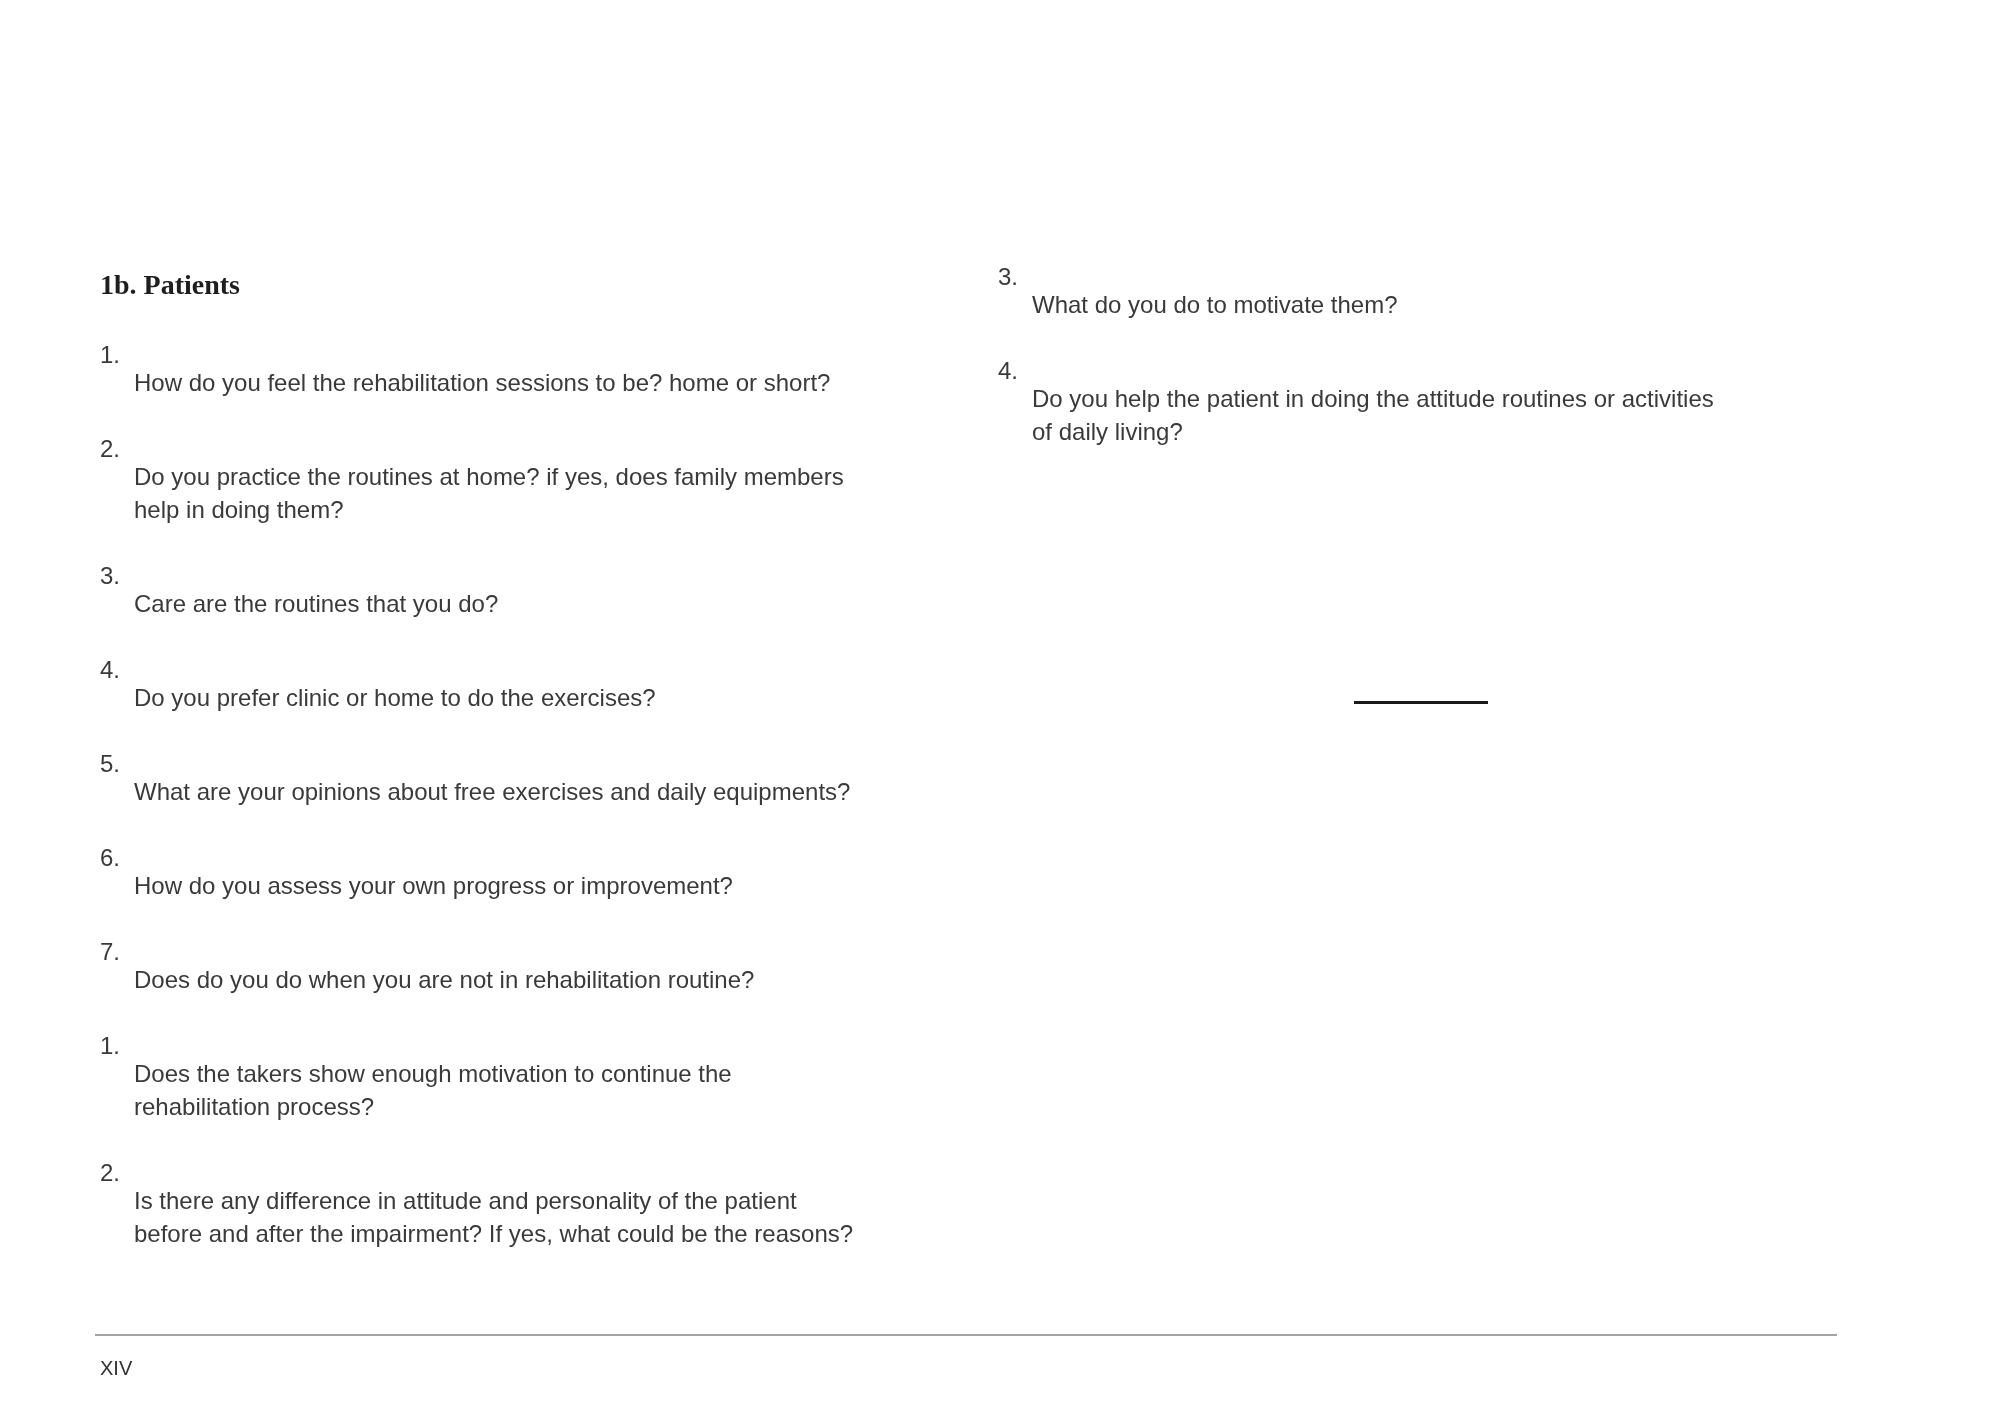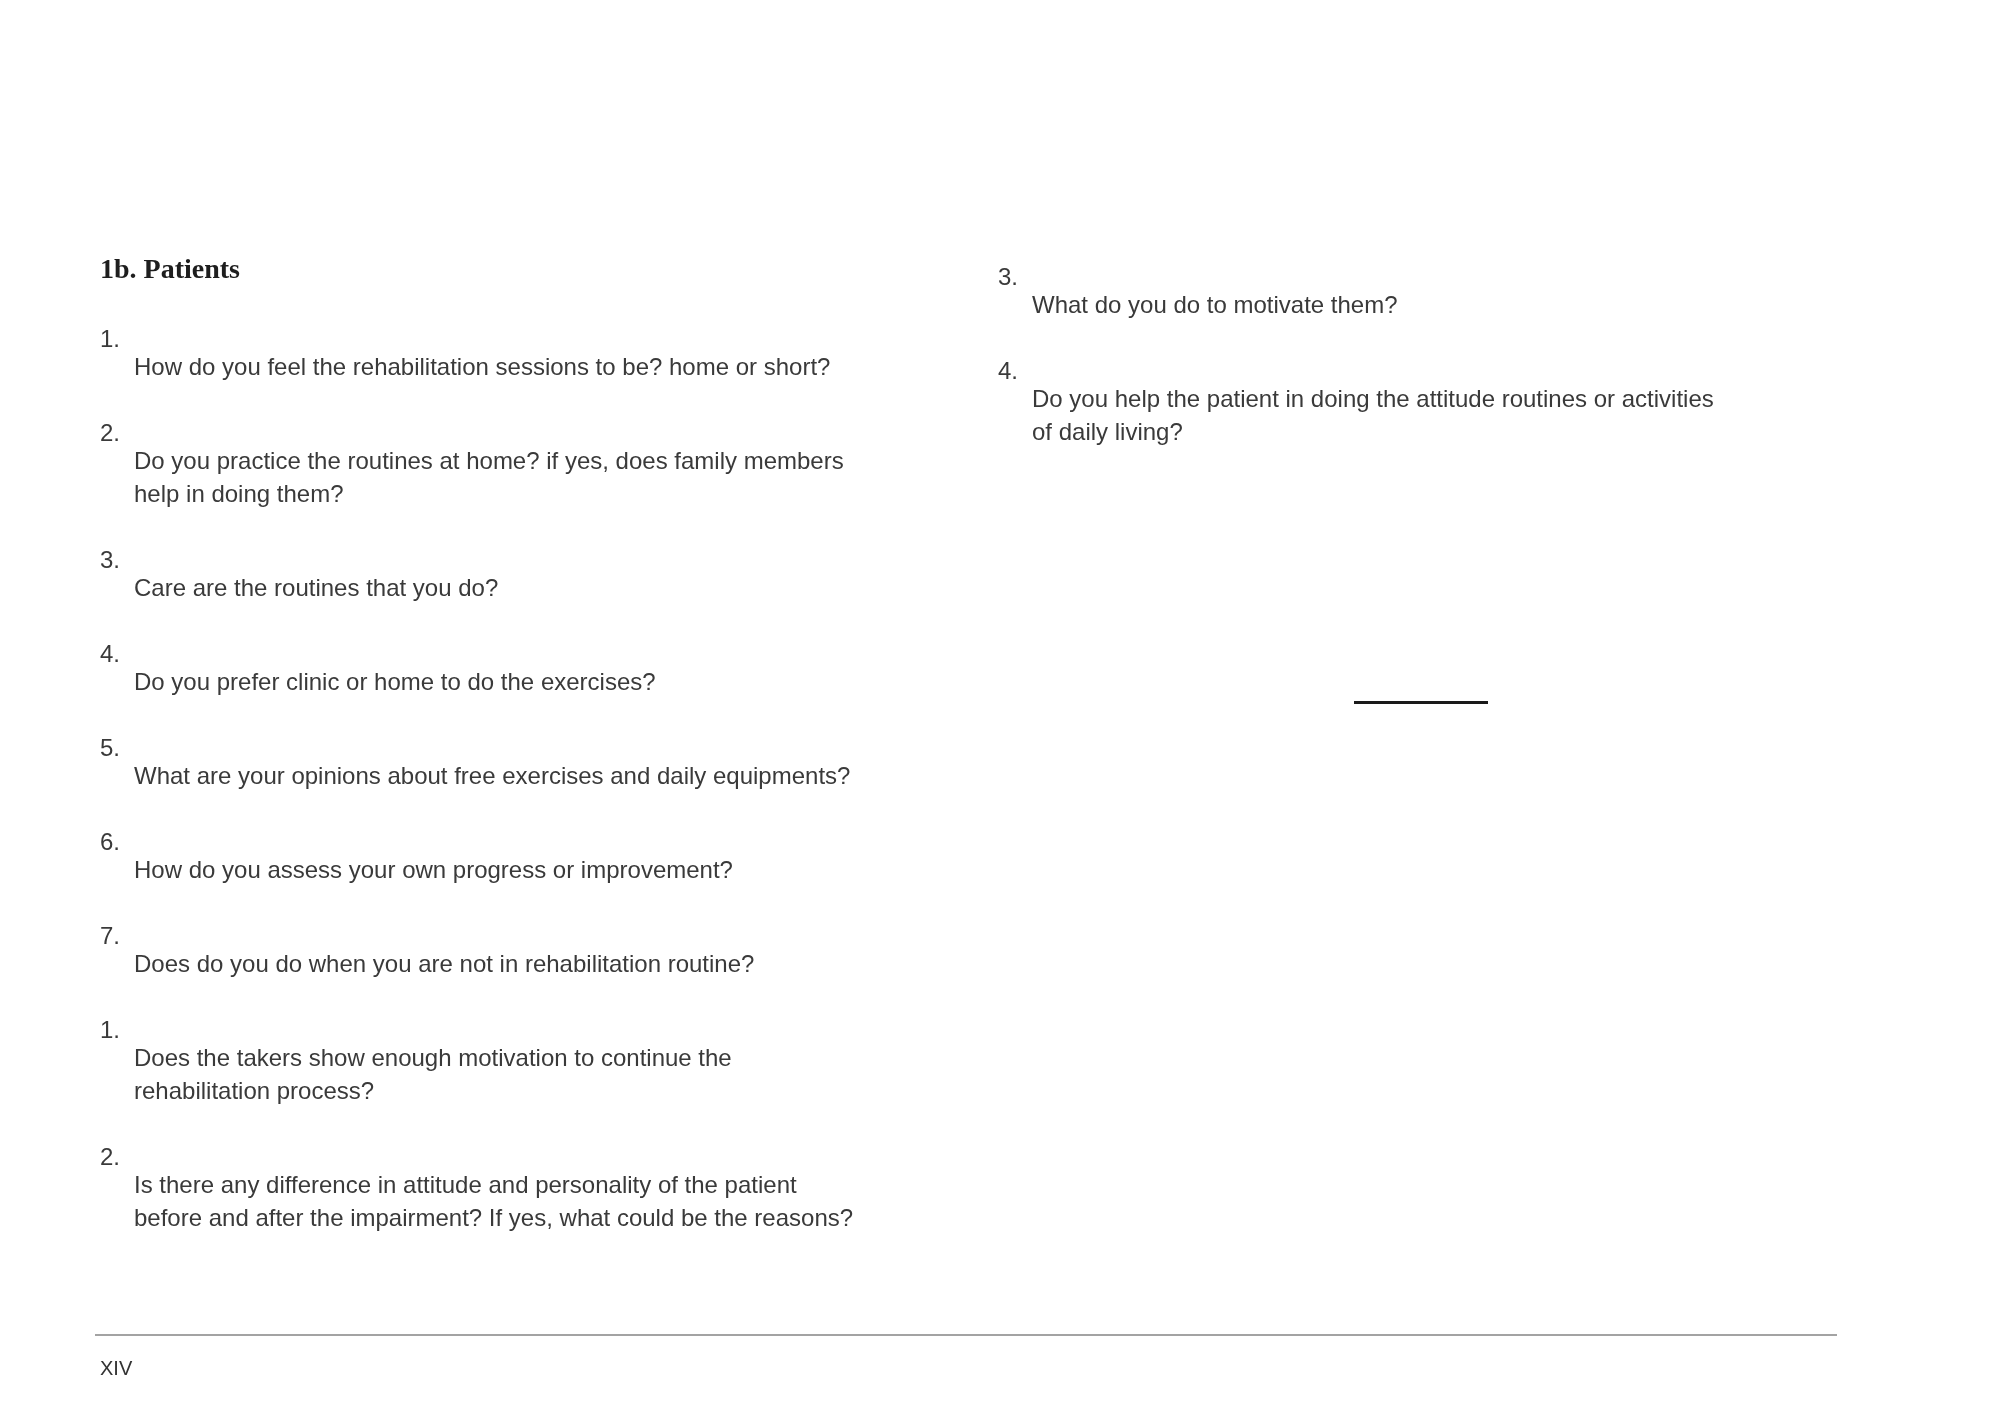--- a/index.html
+++ b/index.html
@@ -9,21 +9,21 @@
   }
   .page {
     position: relative;
     width: 2000px;
     height: 1414px;
     background: #ffffff;
     font-family: "Liberation Sans", "DejaVu Sans", sans-serif;
     overflow: hidden;
   }
   .col { position: absolute; }
-  .col-left  { left: 100px; top: 252px; width: 760px; }
+  .col-left  { left: 100px; top: 268px; width: 760px; }
   .col-right { left: 998px; top: 260px; width: 739px; }
 
   .heading {
     font-family: "Liberation Serif", "DejaVu Serif", serif;
     font-weight: bold;
     font-size: 28px;
     line-height: 34px;
     color: #1e1e1e;
     margin: 0 0 36px 0;
   }

